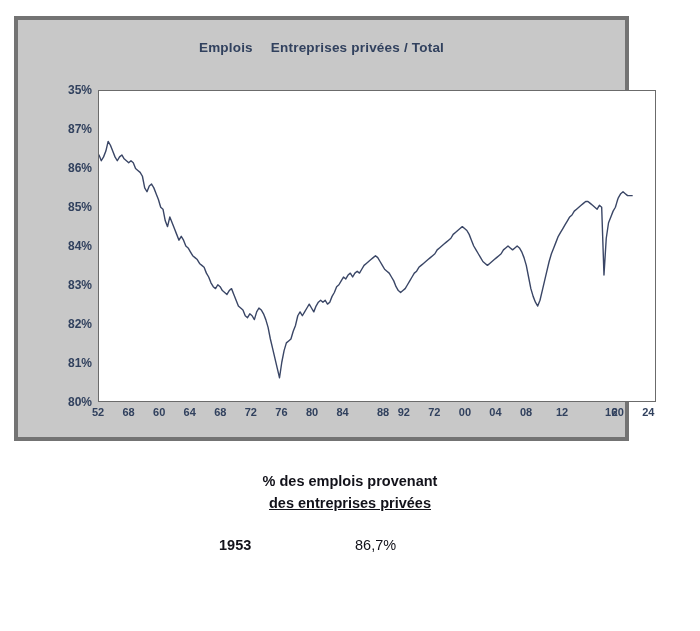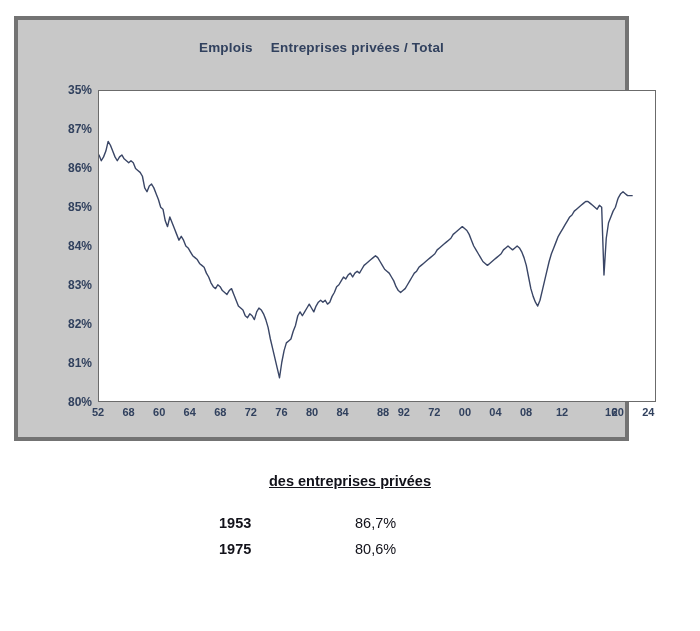--- a/index.html
+++ b/index.html
@@ -184,27 +184,24 @@
       <div class="x-label" style="left: 464px;">12</div>
       <div class="x-label" style="left: 489.205px; margin-left: 24px;">16</div>
       <div class="x-label" style="left: 519.781px;">20</div>
       <div class="x-label" style="left: 550.356px;">24</div>
     </div>
 
 </div>
 
 <div id="summary">
   <div id="summary-title">
+    <div class="line1">% des emplois provenant</div>
     <div class="line2">des entreprises privées</div>
   </div>
   <table id="summary-table">
     <tbody id="summary-body">
         <tr>
           <td class="year">1953</td>
           <td class="value">86,7%</td>
         </tr>
-        <tr>
-          <td class="year">1975</td>
-          <td class="value">80,6%</td>
-        </tr>
       </tbody>
   </table>
 </div>
 
 </body></html>

